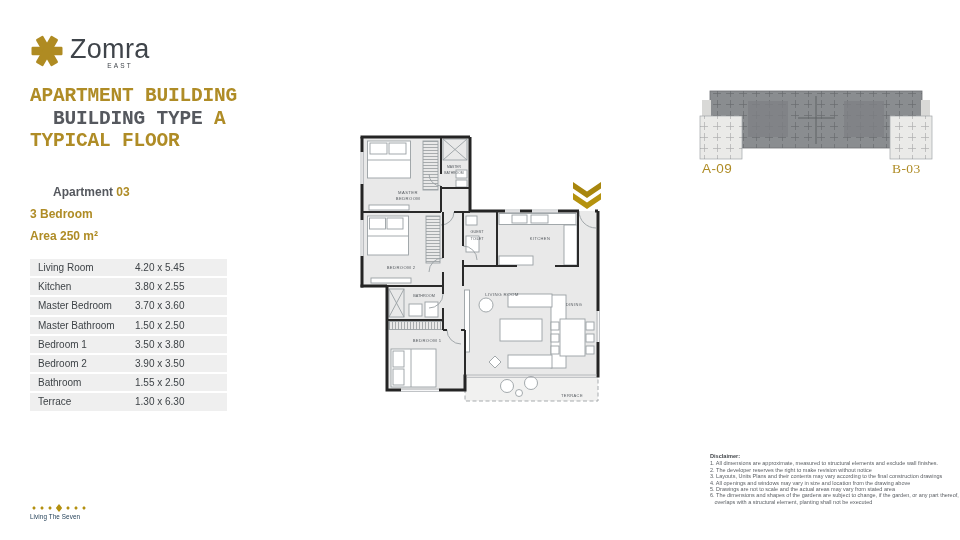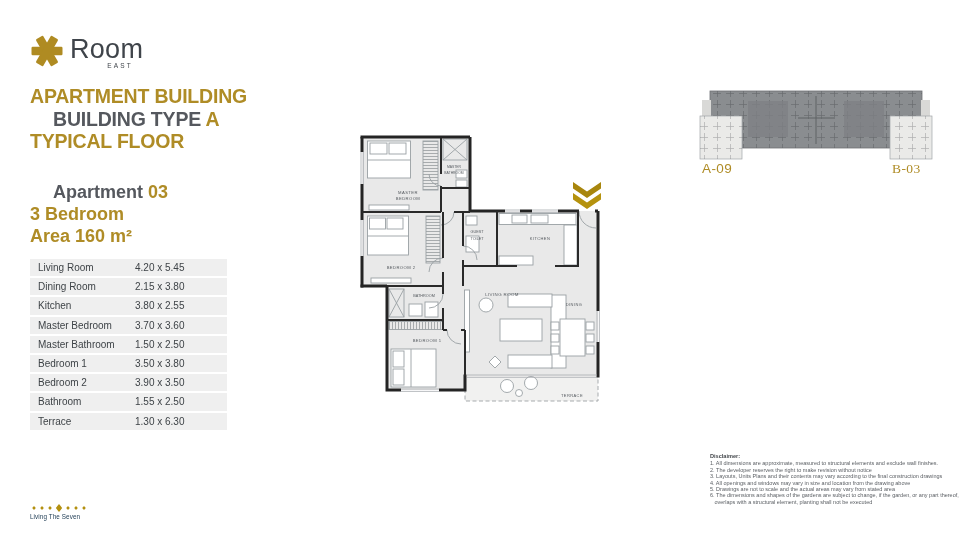--- a/index.html
+++ b/index.html
@@ -19,23 +19,23 @@
 
   
   .logo-wrap{left:30px;top:33px;width:160px;height:44px;}
   .logo-icon{left:0;top:1px;width:34px;height:34px;}
   .logo-text{left:40px;top:1px;font-size:27px;color:var(--ink);letter-spacing:0.3px;}
   .logo-sub{left:40px;top:29px;width:63px;text-align:right;font-size:6.5px;
             letter-spacing:2.2px;color:var(--ink);}
 
   
   .heading{left:30px;top:85px;font-size:19.5px;font-weight:bold;letter-spacing:-0.2px;
-           line-height:22.5px;color:var(--gold);}
+           line-height:22.5px;color:var(--gold);font-family:Liberation Mono, monospace;}
   .h-gray{color:var(--gray-head);margin-left:23px;}
-  .apt-info{left:30px;top:181px;font-size:18px;font-weight:bold;line-height:22px;color:var(--gold);}
+  .apt-info{left:30px;top:181px;font-size:12px;font-weight:bold;line-height:22px;color:var(--gold);}
 
   
   .dim-table{left:30px;top:259px;width:197px;}
   .dim-row{display:flex;height:17.2px;margin-bottom:2px;background:#EFEFEF;
            align-items:center;font-size:10px;color:#3E4347;}
   .dim-room{width:97px;padding-left:8px;white-space:nowrap;}
   .dim-size{white-space:nowrap;}
 
   
   .plan-wrap{left:355px;top:128px;width:250px;height:280px;}
@@ -62,44 +62,40 @@
 <div class="canvas">
 
   <div class="abs logo-wrap">
     <svg class="abs logo-icon" viewBox="0 0 34 34">
       <g fill="#AF8B22">
         <rect x="1.5" y="12.8" width="31" height="8.4" rx="1.2"></rect>
         <rect x="1.5" y="12.8" width="31" height="8.4" rx="1.2" transform="rotate(60 17 17)"></rect>
         <rect x="1.5" y="12.8" width="31" height="8.4" rx="1.2" transform="rotate(120 17 17)"></rect>
       </g>
     </svg>
-    <div class="abs logo-text">Room</div>
+    <div class="abs logo-text">Zomra</div>
     <div class="abs logo-sub">EAST</div>
   </div>
 
   <div class="abs heading">
     <div>APARTMENT BUILDING</div>
     <div><span class="h-gray">BUILDING TYPE </span><span>A</span></div>
     <div>TYPICAL FLOOR</div>
   </div>
 
   <div class="abs apt-info">
     <div><span class="h-gray">Apartment </span><span>03</span></div>
     <div>3 Bedroom</div>
-    <div>Area 160 m²</div>
+    <div>Area 250 m²</div>
   </div>
 
   <div class="abs dim-table">
     <div class="dim-row">
         <div class="dim-room">Living Room</div>
         <div class="dim-size">4.20 x 5.45</div>
-      </div>
-    <div class="dim-row">
-        <div class="dim-room">Dining Room</div>
-        <div class="dim-size">2.15 x 3.80</div>
       </div>
     <div class="dim-row">
         <div class="dim-room">Kitchen</div>
         <div class="dim-size">3.80 x 2.55</div>
       </div>
     <div class="dim-row">
         <div class="dim-room">Master Bedroom</div>
         <div class="dim-size">3.70 x 3.60</div>
       </div>
     <div class="dim-row">

